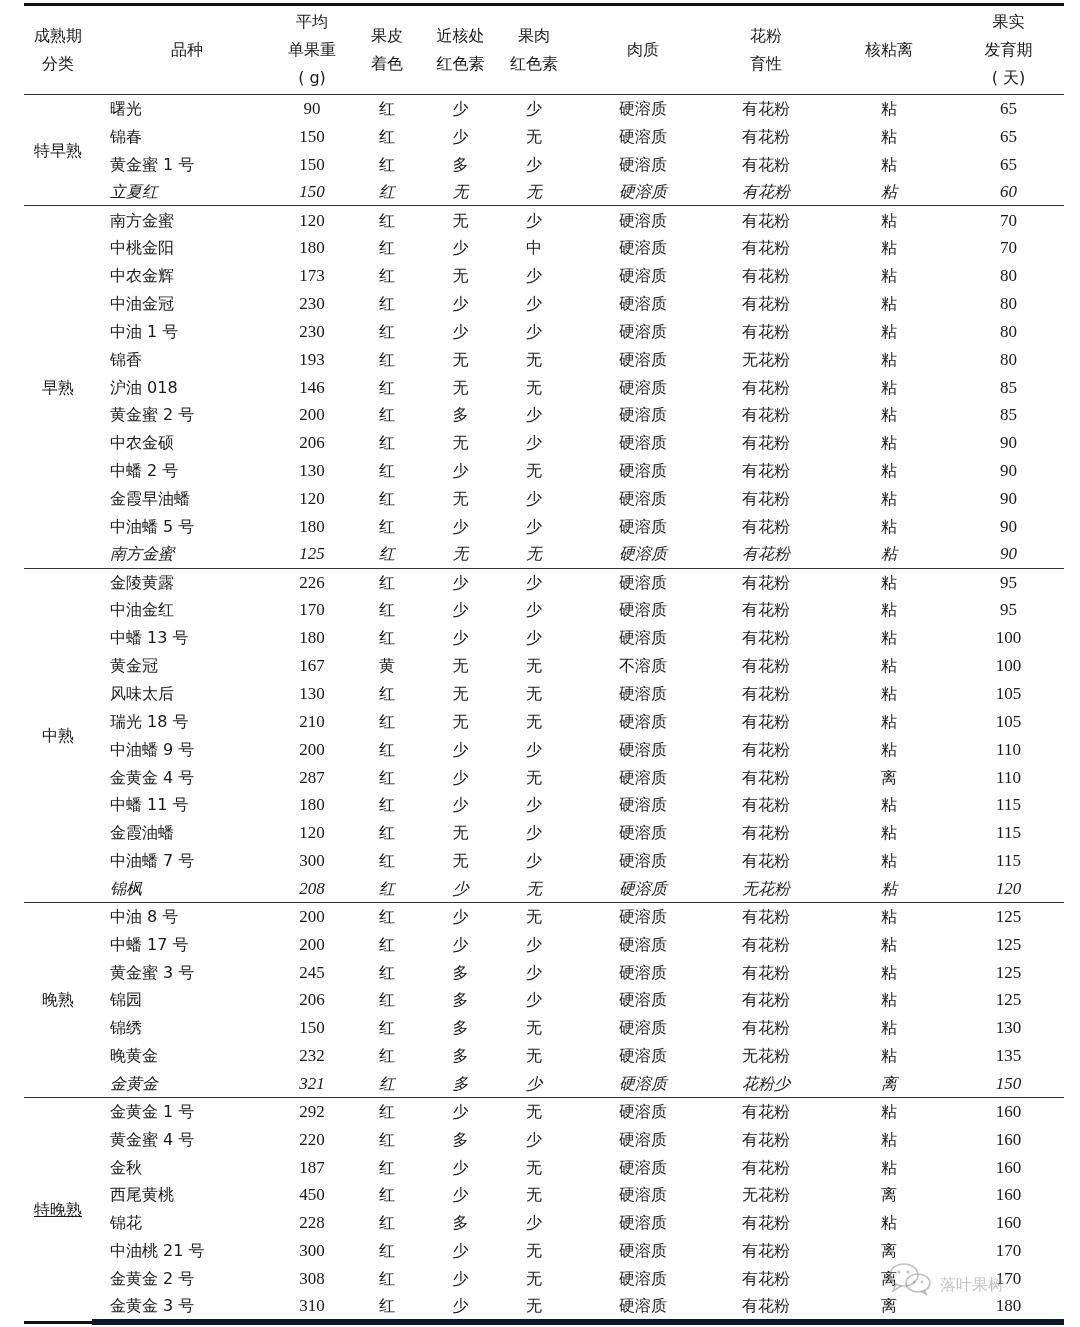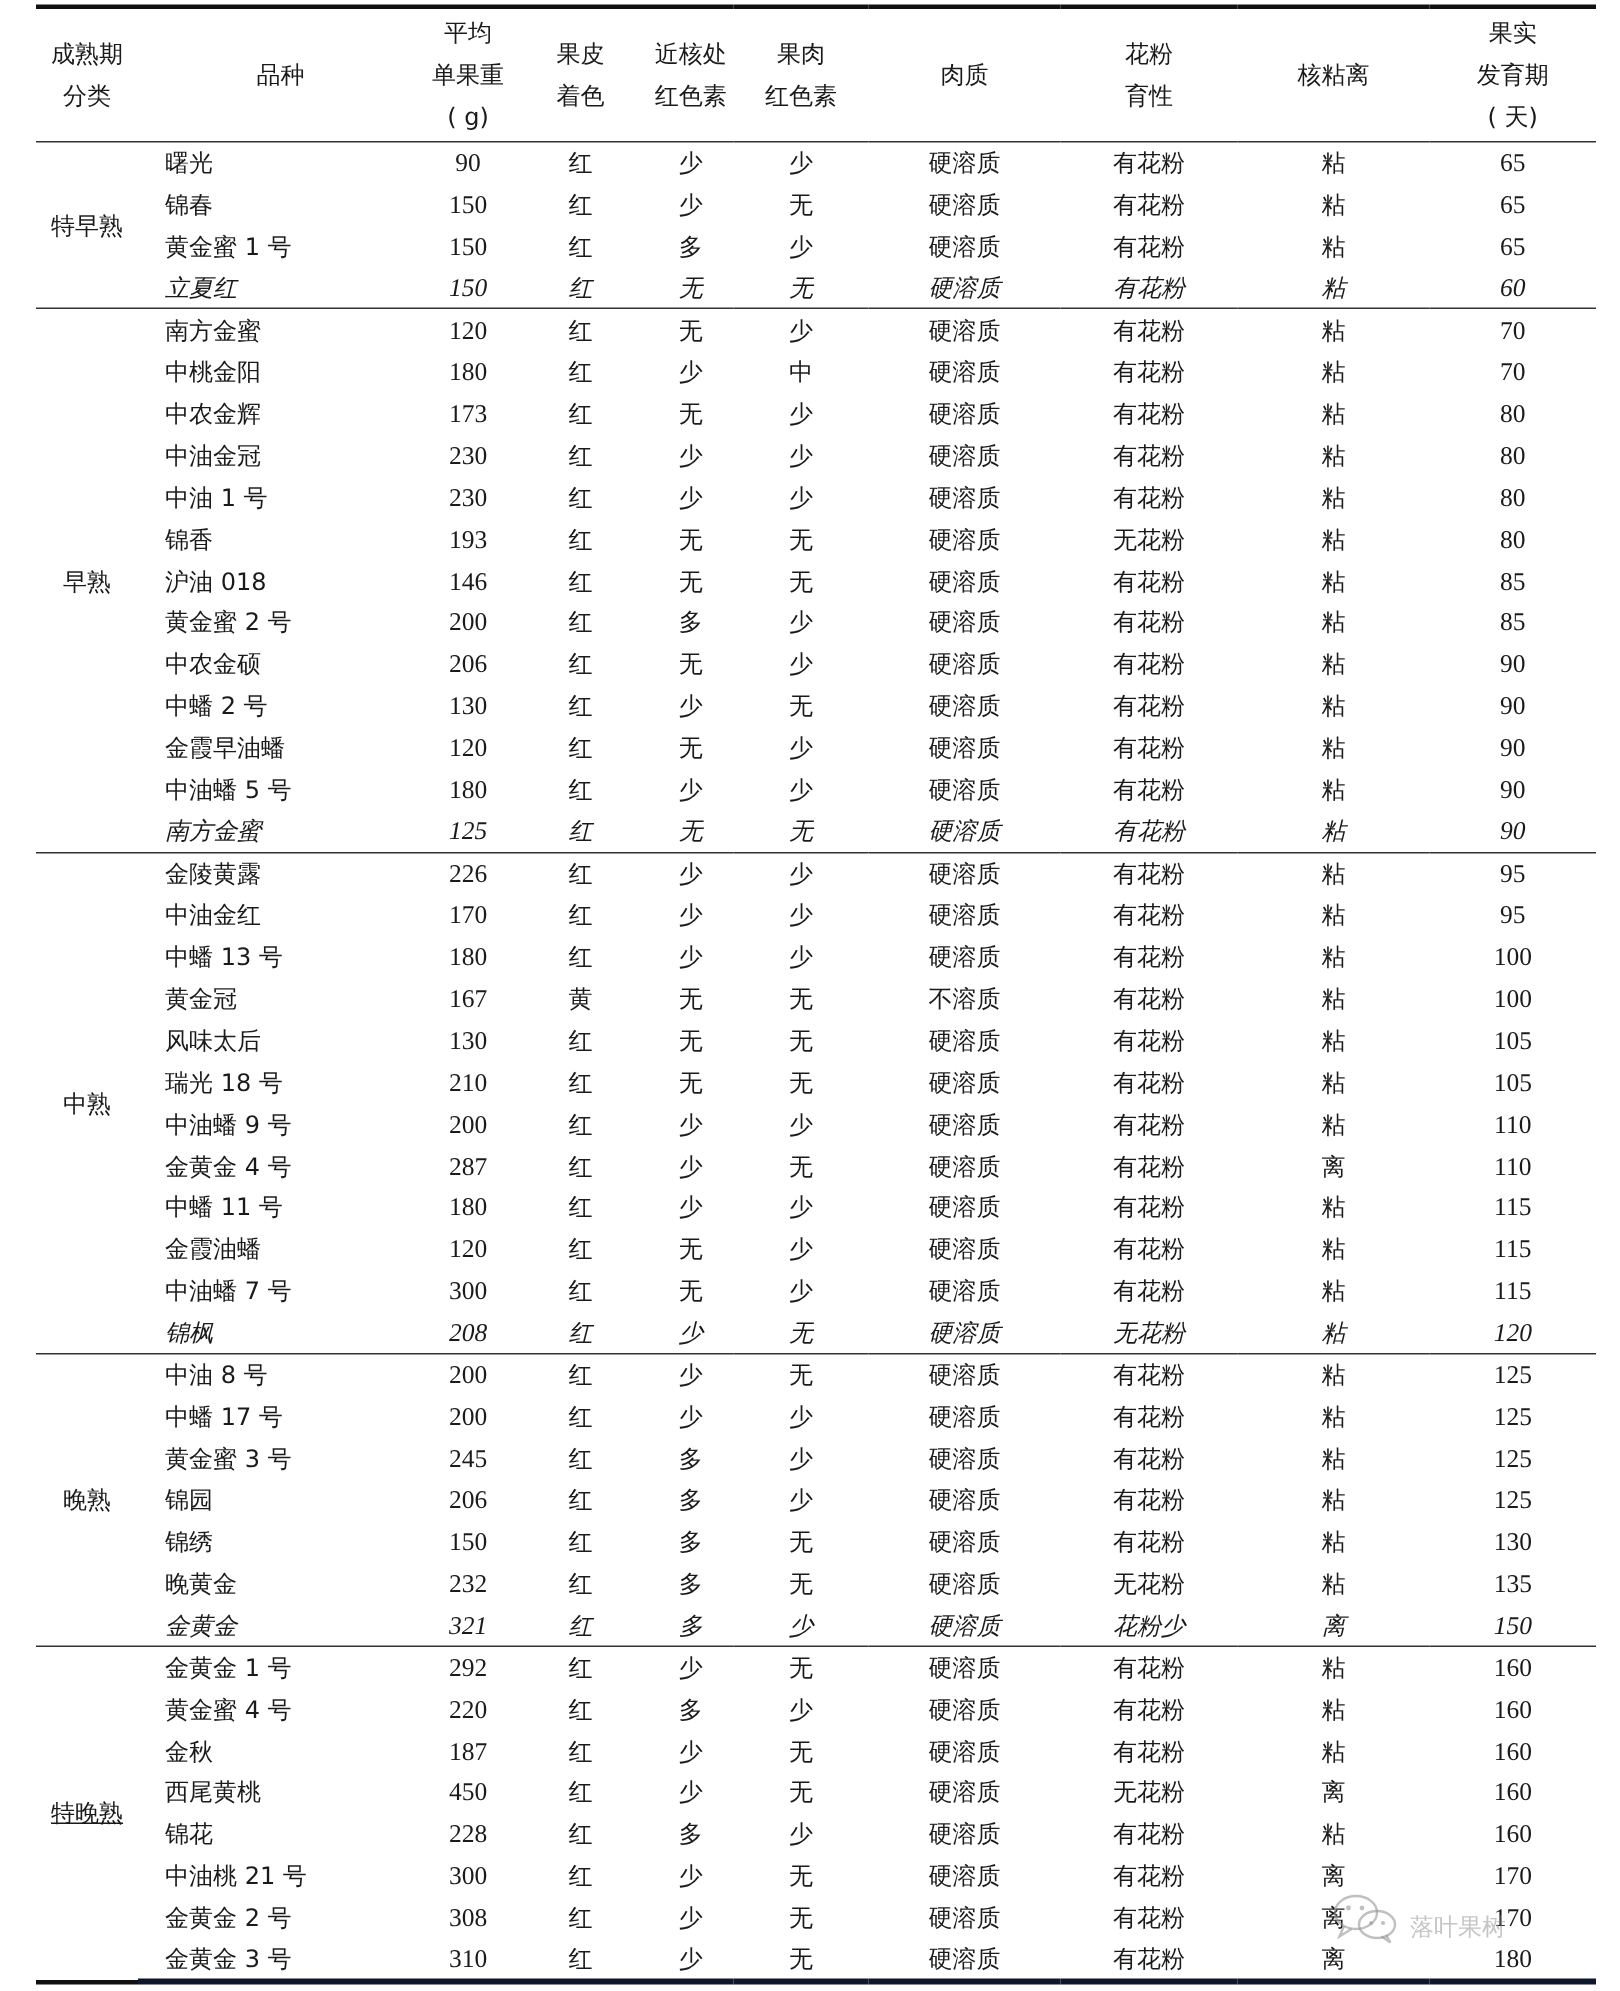--- a/index.html
+++ b/index.html
@@ -68,21 +68,21 @@
     }
     tbody td.category {
       text-align: center;
       vertical-align: middle;
     }
     tbody tr.group-last td {
       border-bottom: 1.5px solid #333;
       font-style: italic;
     }
     tbody tr.table-last td {
-      border-bottom: 4px solid #0f172a;
+      border-bottom: 6px solid #0f172a;
     }
 
     .watermark {
       position: absolute;
       left: 888px;
       top: 1264px;
       height: 32px;
       display: flex;
       align-items: flex-end;
       gap: 6px;

